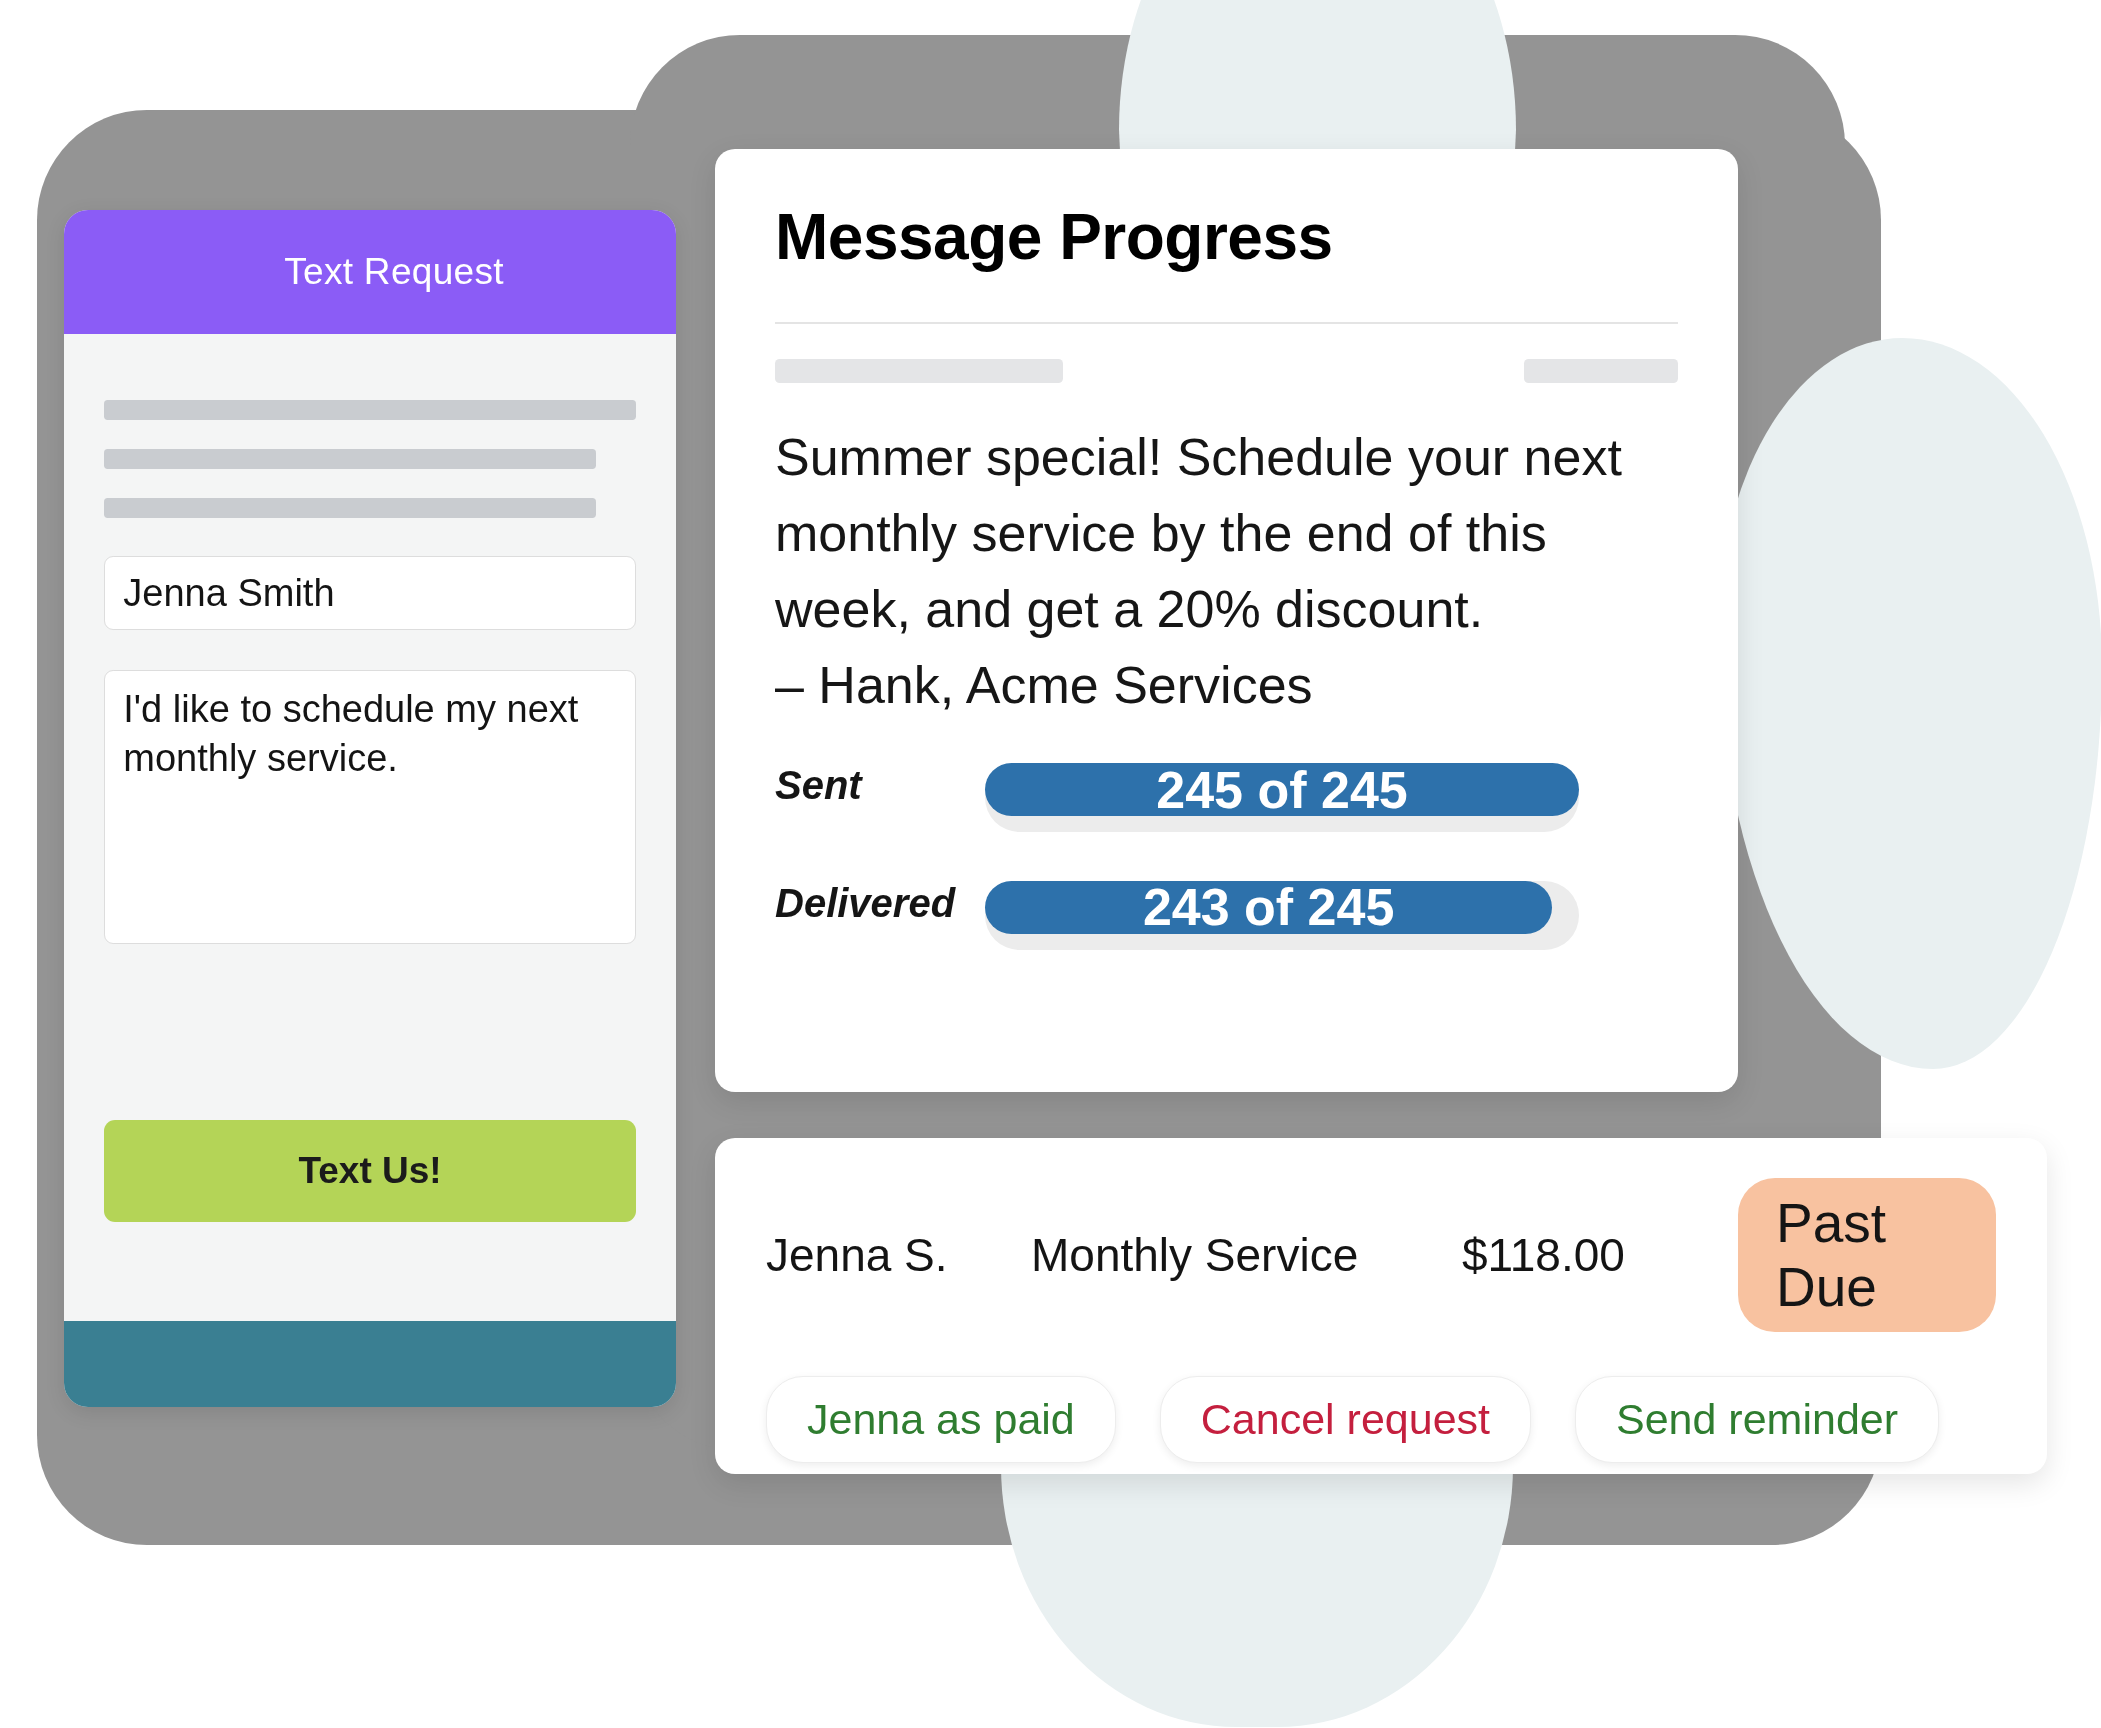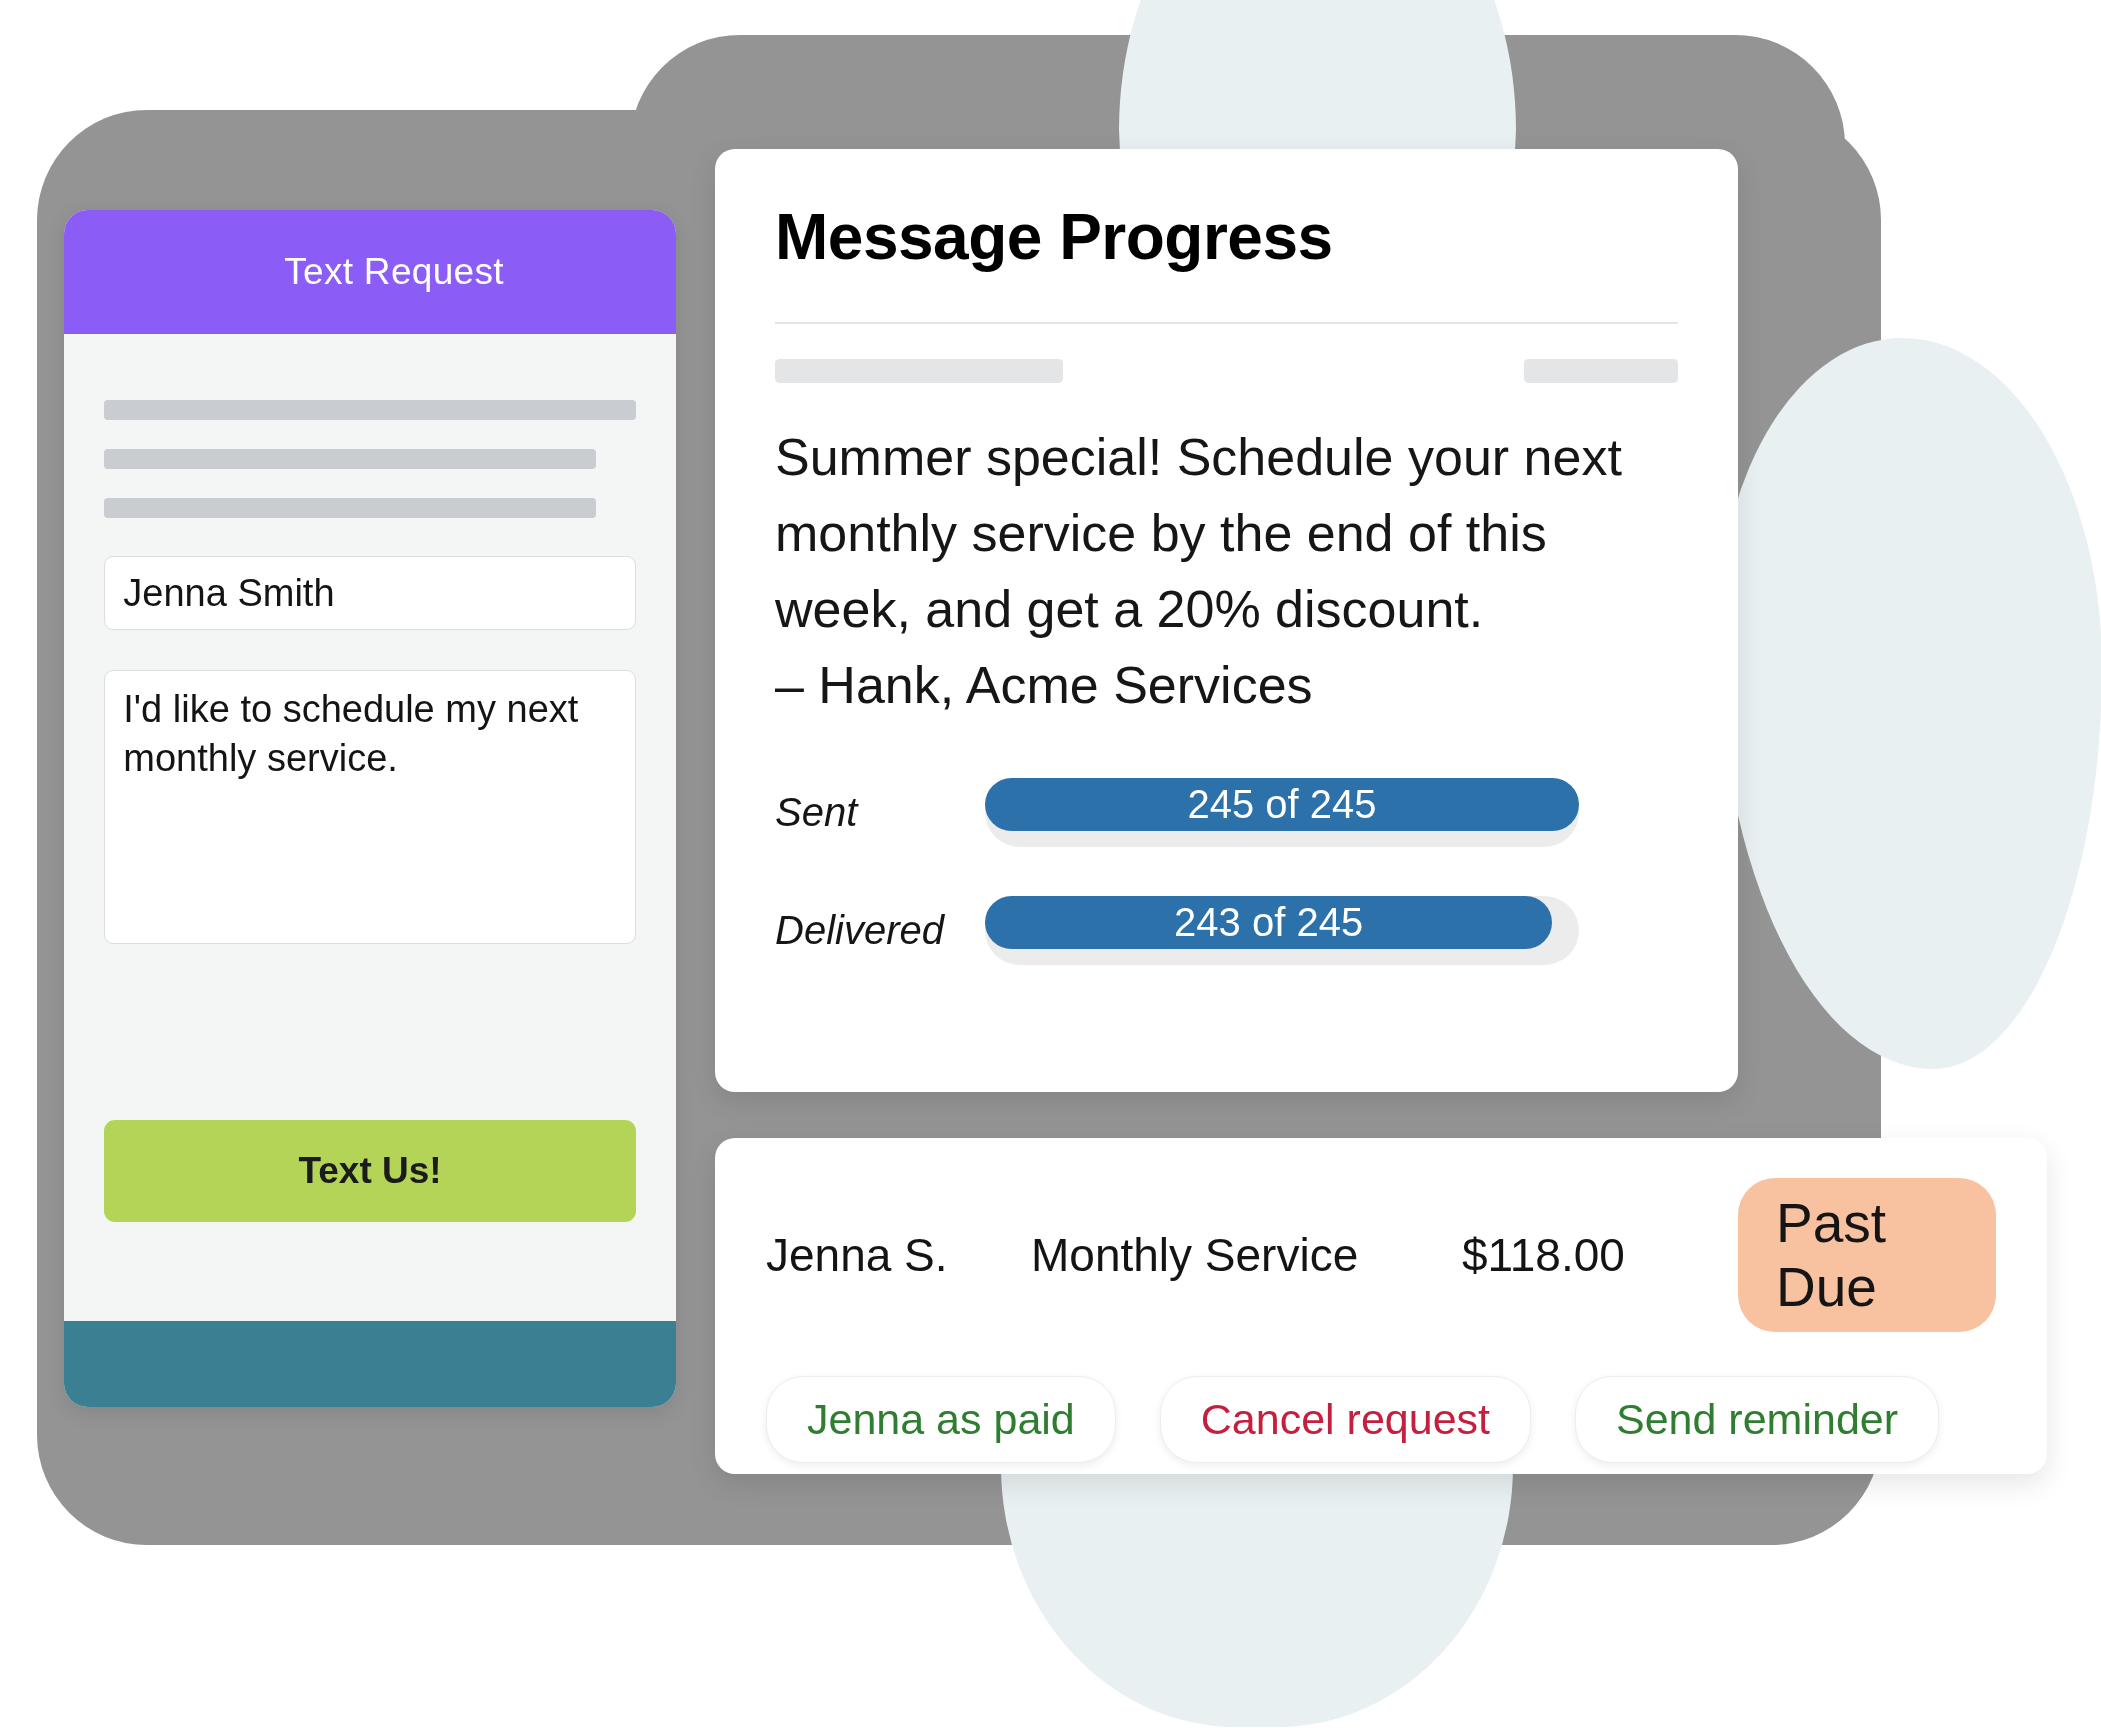--- a/index.html
+++ b/index.html
@@ -185,23 +185,24 @@
     margin-top: 37px;
     font-size: 52px;
     line-height: 1.46;
     color: #161616;
     white-space: pre-line;
   }
 
   .bars { margin-top: 40px; }
   .bar-row {
     display: flex;
-    align-items: center;
+    align-items: flex-start;
     height: 99px;
     margin-bottom: 18.3px;
+    font-weight: bold;
   }
   .bar-label {
     width: 210px;
     font-size: 40px;
     font-style: italic;
     color: #151515;
   }
   .bar-track {
     position: relative;
     height: 69px;
@@ -212,21 +213,21 @@
   }
   .bar-fill {
     position: absolute;
     left: 0; top: 0; bottom: 16px;
     background: #2d71ab;
     border-radius: 35px;
     display: flex;
     align-items: center;
     justify-content: center;
     color: #ffffff;
-    font-size: 40px;
+    font-size: 52px;
   }
 
   
   .rq-card {
     position: absolute;
     left: 715px;
     top: 1138px;
     width: 1332px;
     height: 336px;
     background: #ffffff;

